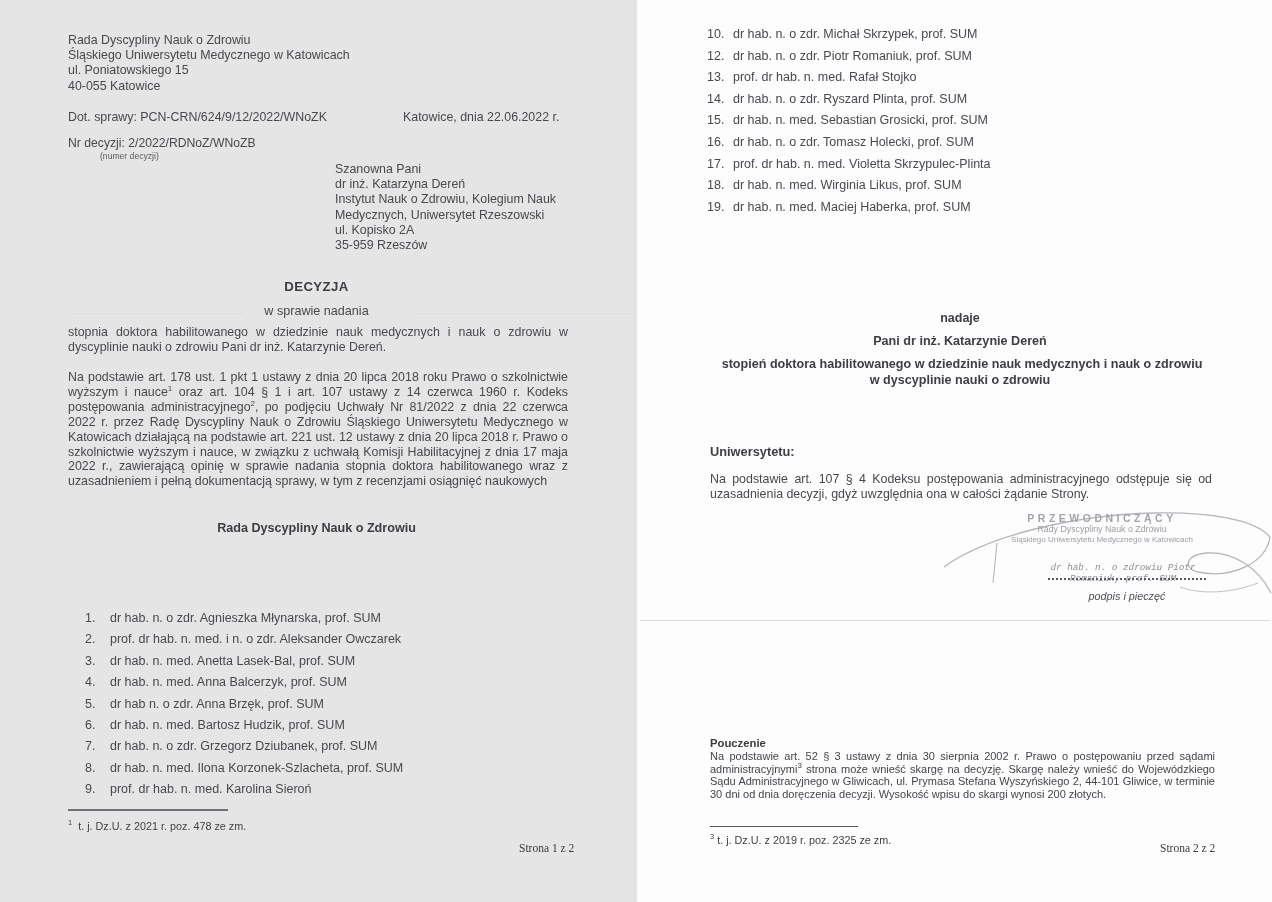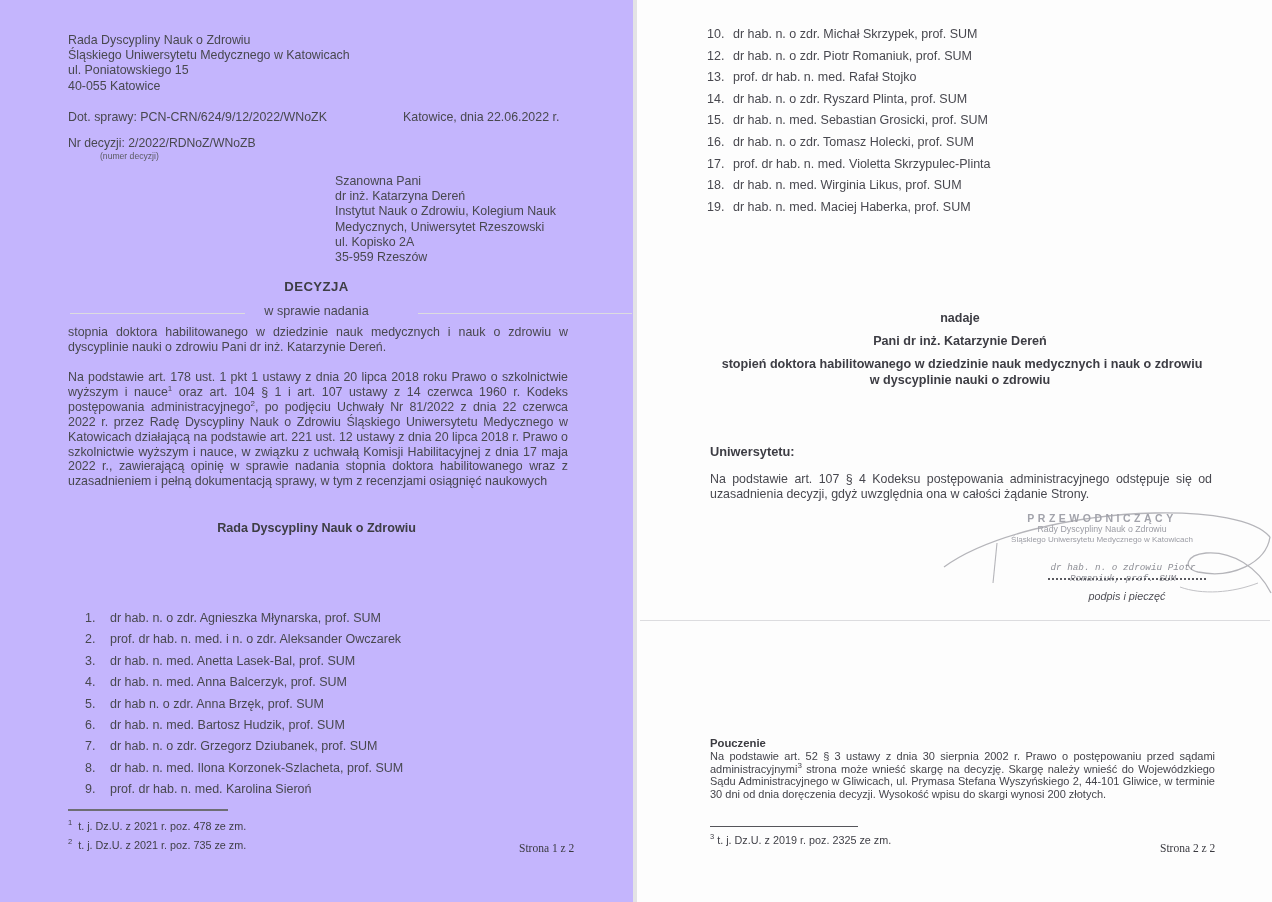--- a/index.html
+++ b/index.html
@@ -4,39 +4,39 @@
 <style>
   * { margin:0; padding:0; box-sizing:border-box; }
   html,body { width:1272px; height:902px; }
   body {
     position:relative;
     background:#fbfbfb;
     font-family:"Liberation Sans","DejaVu Sans",sans-serif;
     color:#48484f;
     overflow:hidden;
   }
-  .page { position:absolute; top:0; height:902px; background:#c4b5fd; }
+  .page { position:absolute; top:0; height:902px; background:#e5e5e5; }
   #page1 { left:0; width:633px; }
   #page2 { left:637px; width:635px; background:#fdfdfd; }
   .page-divider { position:absolute; top:0; left:633px; width:4px; height:902px; background:#e3e3e5; }
 
   .abs { position:absolute; }
   .line { line-height:15.2px; font-size:12.4px; }
   .bold { font-weight:bold; color:#3d3d44; }
   .center { text-align:center; }
   .just { text-align:justify; }
   sup.fn { font-size:8px; vertical-align:super; line-height:0; }
 
   
   .sender { left:68px; top:33px; width:320px; }
   .caseref { left:68px; top:110px; font-size:12.4px; }
   .date { left:403px; top:110px; font-size:12.4px; }
   .decno { left:68px; top:136px; font-size:12.2px; }
   .decno-cap { left:100px; top:151px; font-size:8.6px; color:#5a5a61; }
-  .addressee { left:335px; top:174px; width:260px; }
+  .addressee { left:335px; top:162px; width:260px; }
   .h-decyzja { left:68px; top:279px; width:497px; font-size:13.2px; letter-spacing:.4px; }
   .h-wsprawie { left:68px; top:304px; width:497px; font-size:12.6px; }
   .intro { left:68px; top:325px; width:500px; font-size:12.4px; line-height:15.2px; }
   .legal { left:68px; top:370px; width:500px; font-size:12.4px; line-height:14.9px; }
   .council1 { left:68px; top:521px; width:497px; font-size:12.6px; }
   .council2 { left:68px; top:565px; width:497px; font-size:12.6px; }
   .members { left:85px; top:611px; width:480px; }
   .member-row { display:flex; height:21.4px; align-items:flex-start; font-size:12.5px; }
   .member-row .num { width:25px; flex:none; }
   #page2 .members { left:70px; top:27px; }
@@ -165,21 +165,20 @@
         <span class="num">9.</span>
         <span class="nm">prof. dr hab. n. med. Karolina Sieroń</span>
       </div>
     </div>
 
   <div class="abs fn-rule" id="p1-fnrule"></div>
   <div class="abs footnotes">
 
       <div><sup>1</sup><span>t. j. Dz.U. z 2021 r. poz. 478 ze zm.</span></div>
 
-      <div><sup>2</sup><span>t. j. Dz.U. z 2021 r. poz. 735 ze zm.</span></div>
     </div>
 
   <div class="abs page-label" id="p1-label">Strona 1 z 2</div>
 </div>
 
 <div class="page-divider"></div>
 
 <div class="page" id="page2">
 
   <div class="abs members">

